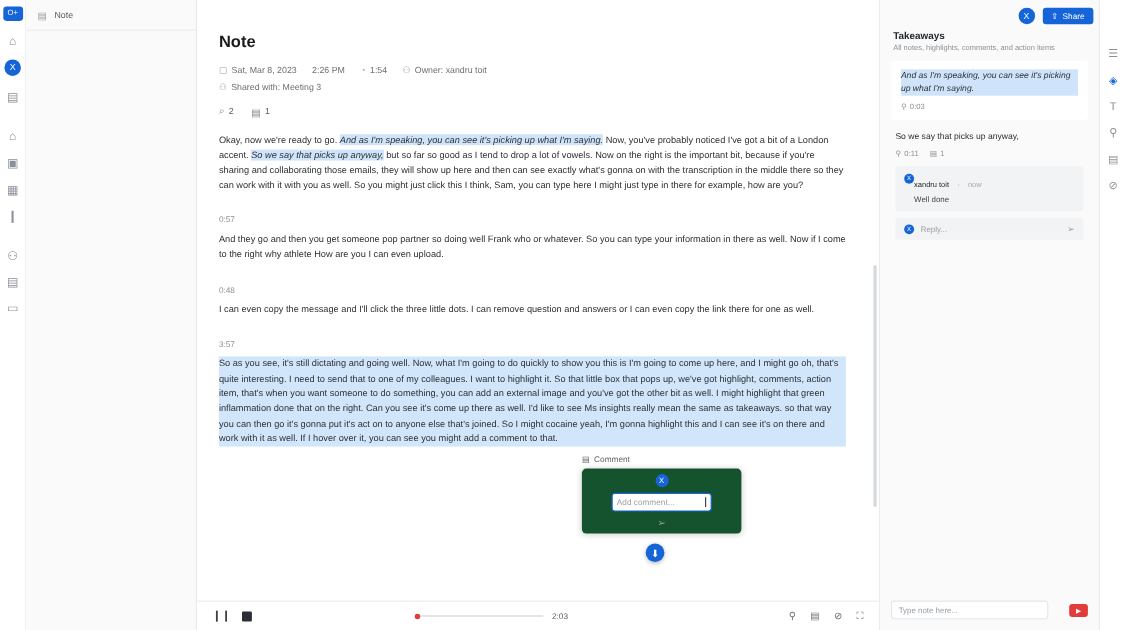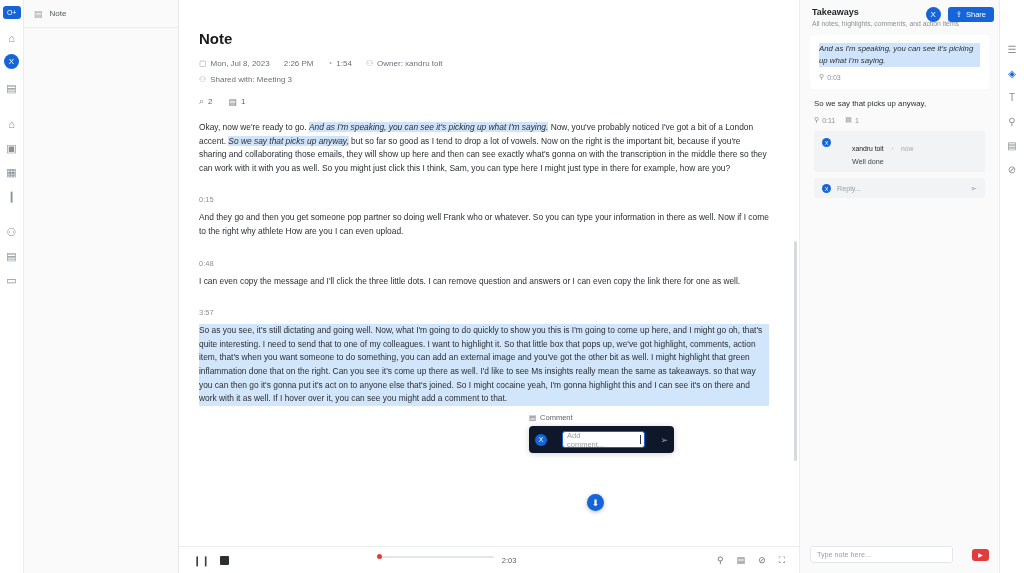--- a/index.html
+++ b/index.html
@@ -89,22 +89,22 @@
   
   .comment-pop {
     position: absolute; left: 350px; top: 413px; width: 145px;
     z-index: 30;
   }
   .cp-label {
     display: flex; align-items: center; gap: 4px;
     font-size: 7.5px; color: #5c6168; margin-bottom: 4px;
   }
   .cp-box {
-    background: #0f172a; border-radius: 4px; box-shadow: 0 1px 6px rgba(0,0,0,0.18);
-    display: flex; align-items: center; gap: 15px; padding: 5px 6px;
+    background: #14532d; border-radius: 4px; box-shadow: 0 1px 6px rgba(0,0,0,0.18);
+    display: flex; align-items: center; gap: 5px; padding: 5px 6px; flex-direction: column;
   }
   .cp-av {
     width: 12px; height: 12px; border-radius: 50%; background: #1565d8;
     color: #fff; font-size: 7px; display: flex; align-items: center; justify-content: center;
     flex: 0 0 12px;
   }
   .cp-input {
     flex: 1 1 auto; border: 1px solid #1565d8; border-radius: 3px;
     height: 17px; font-size: 7.5px; color: #9aa0a6; padding: 0 4px;
     display: flex; align-items: center; background: #fff;
@@ -123,48 +123,48 @@
   }
 
   
   .player {
     height: 27px; border-top: 1px solid #ececec; background: #fff;
     display: flex; align-items: center; padding: 0 14px; gap: 10px;
     position: relative;
   }
   .pbtn { color: #3b3f45; font-size: 10px; }
   .sq { width: 9px; height: 9px; background: #2b2f33; border-radius: 1px; }
-  .track-wrap { flex: 1 1 auto; display: flex; gap: 8px; margin-left: 140px; }
+  .track-wrap { flex: 1 1 auto; display: flex; align-items: center; gap: 8px; margin-left: 140px; }
   .track { position: relative; height: 2px; background: #e2e5e9; border-radius: 2px; width: 115px; }
   .track .fill { position: absolute; left: 0; top: 0; height: 2px; width: 2px; background: #e23b3b; }
   .track .knob { position: absolute; left: -2px; top: -1.5px; width: 5px; height: 5px; border-radius: 50%; background: #e23b3b; }
   .ptime { font-size: 7.5px; color: #5c6168; }
   .pright { display: flex; align-items: center; gap: 13px; margin-left: auto; color: #6b7075; font-size: 9px; }
 
   
   .right {
     width: 200px; height: 573px; background: #fafafa;
     flex: 0 0 200px; display: flex; flex-direction: column;
     border-right: 1px solid #ececec;
   }
-  .r-head { padding: 7px 12px 8px 12px; }
+  .r-head { padding: 27px 12px 8px 12px; }
   .r-title { font-size: 9px; font-weight: bold; color: #22262a; }
   .r-sub { font-size: 6.8px; color: #8b9097; margin-top: 3px; }
   .r-body { flex: 1 1 auto; padding: 0 10px; overflow: hidden; }
   .r-card {
     background: #ffffff; border-radius: 3px; padding: 8px 9px; margin-bottom: 9px;
   }
   .r-card.plain { background: transparent; padding: 0 4px; }
   .r-text { font-size: 7.8px; line-height: 1.55; color: #2b2f33; }
   .r-text.hl { background: #cfe4fb; }
   .r-meta { display: flex; align-items: center; gap: 10px; margin-top: 6px; }
   .r-meta-item { display: flex; align-items: center; gap: 3px; font-size: 7px; color: #8b9097; }
   .r-comment {
     background: #f1f3f5; border-radius: 3px; padding: 6px 8px; margin-top: 7px;
-    display: flex; gap: 21px; align-items: flex-start;
+    display: flex; gap: 0; align-items: flex-start;
   }
   .r-av {
     width: 9px; height: 9px; border-radius: 50%; background: #1565d8; color: #fff;
     font-size: 5.5px; display: flex; align-items: center; justify-content: center; flex: 0 0 9px;
     margin-top: 1px;
   }
   .r-cname { font-size: 6.8px; color: #22262a; }
   .r-cdot { font-size: 6.8px; color: #a7acb2; margin: 0 3px; }
   .r-ctime { font-size: 6.8px; color: #a7acb2; }
   .r-cbody { font-size: 7.2px; color: #40454a; margin-top: 2px; }
@@ -236,21 +236,21 @@
   </div>
 
   <div class="main">
 
     <div class="note-head">
       <div class="note-title">Note</div>
 
       <div class="meta-row">
         <span class="meta-item">
           <span class="meta-ico">▢</span>
-          <span>Mon, Jul 8, 2023</span>
+          <span>Sat, Mar 8, 2023</span>
         </span>
         <span class="meta-item">
           <span>2:26 PM</span>
         </span>
         <span class="meta-item">
           <span class="meta-ico">◔</span>
           <span>1:54</span>
         </span>
         <span class="meta-item">
           <span class="meta-ico">⚇</span>
@@ -277,21 +277,21 @@
       </div>
     </div>
 
     <div class="transcript">
 
       <div class="seg">
         <div class="ptext"><span>Okay, now we're ready to go. </span><span class="hl">And as I'm speaking, you can see it's picking up what I'm saying.</span><span> Now, you've probably noticed I've got a bit of a London accent. </span><span class="hl">So we say that picks up anyway,</span><span> but so far so good as I tend to drop a lot of vowels. Now on the right is the important bit, because if you're sharing and collaborating those emails, they will show up here and then can see exactly what's gonna on with the transcription in the middle there so they can work with it with you as well. So you might just click this I think, Sam, you can type here I might just type in there for example, how are you?</span></div>
       </div>
 
       <div class="seg">
-        <div class="ts">0:15</div>
+        <div class="ts">0:57</div>
         <div class="ptext">And they go and then you get someone pop partner so doing well Frank who or whatever. So you can type your information in there as well. Now if I come to the right why athlete How are you I can even upload.</div>
       </div>
 
       <div class="seg">
         <div class="ts">0:48</div>
         <div class="ptext">I can even copy the message and I'll click the three little dots. I can remove question and answers or I can even copy the link there for one as well.</div>
       </div>
 
       <div class="seg">
         <div class="ts">3:57</div>

